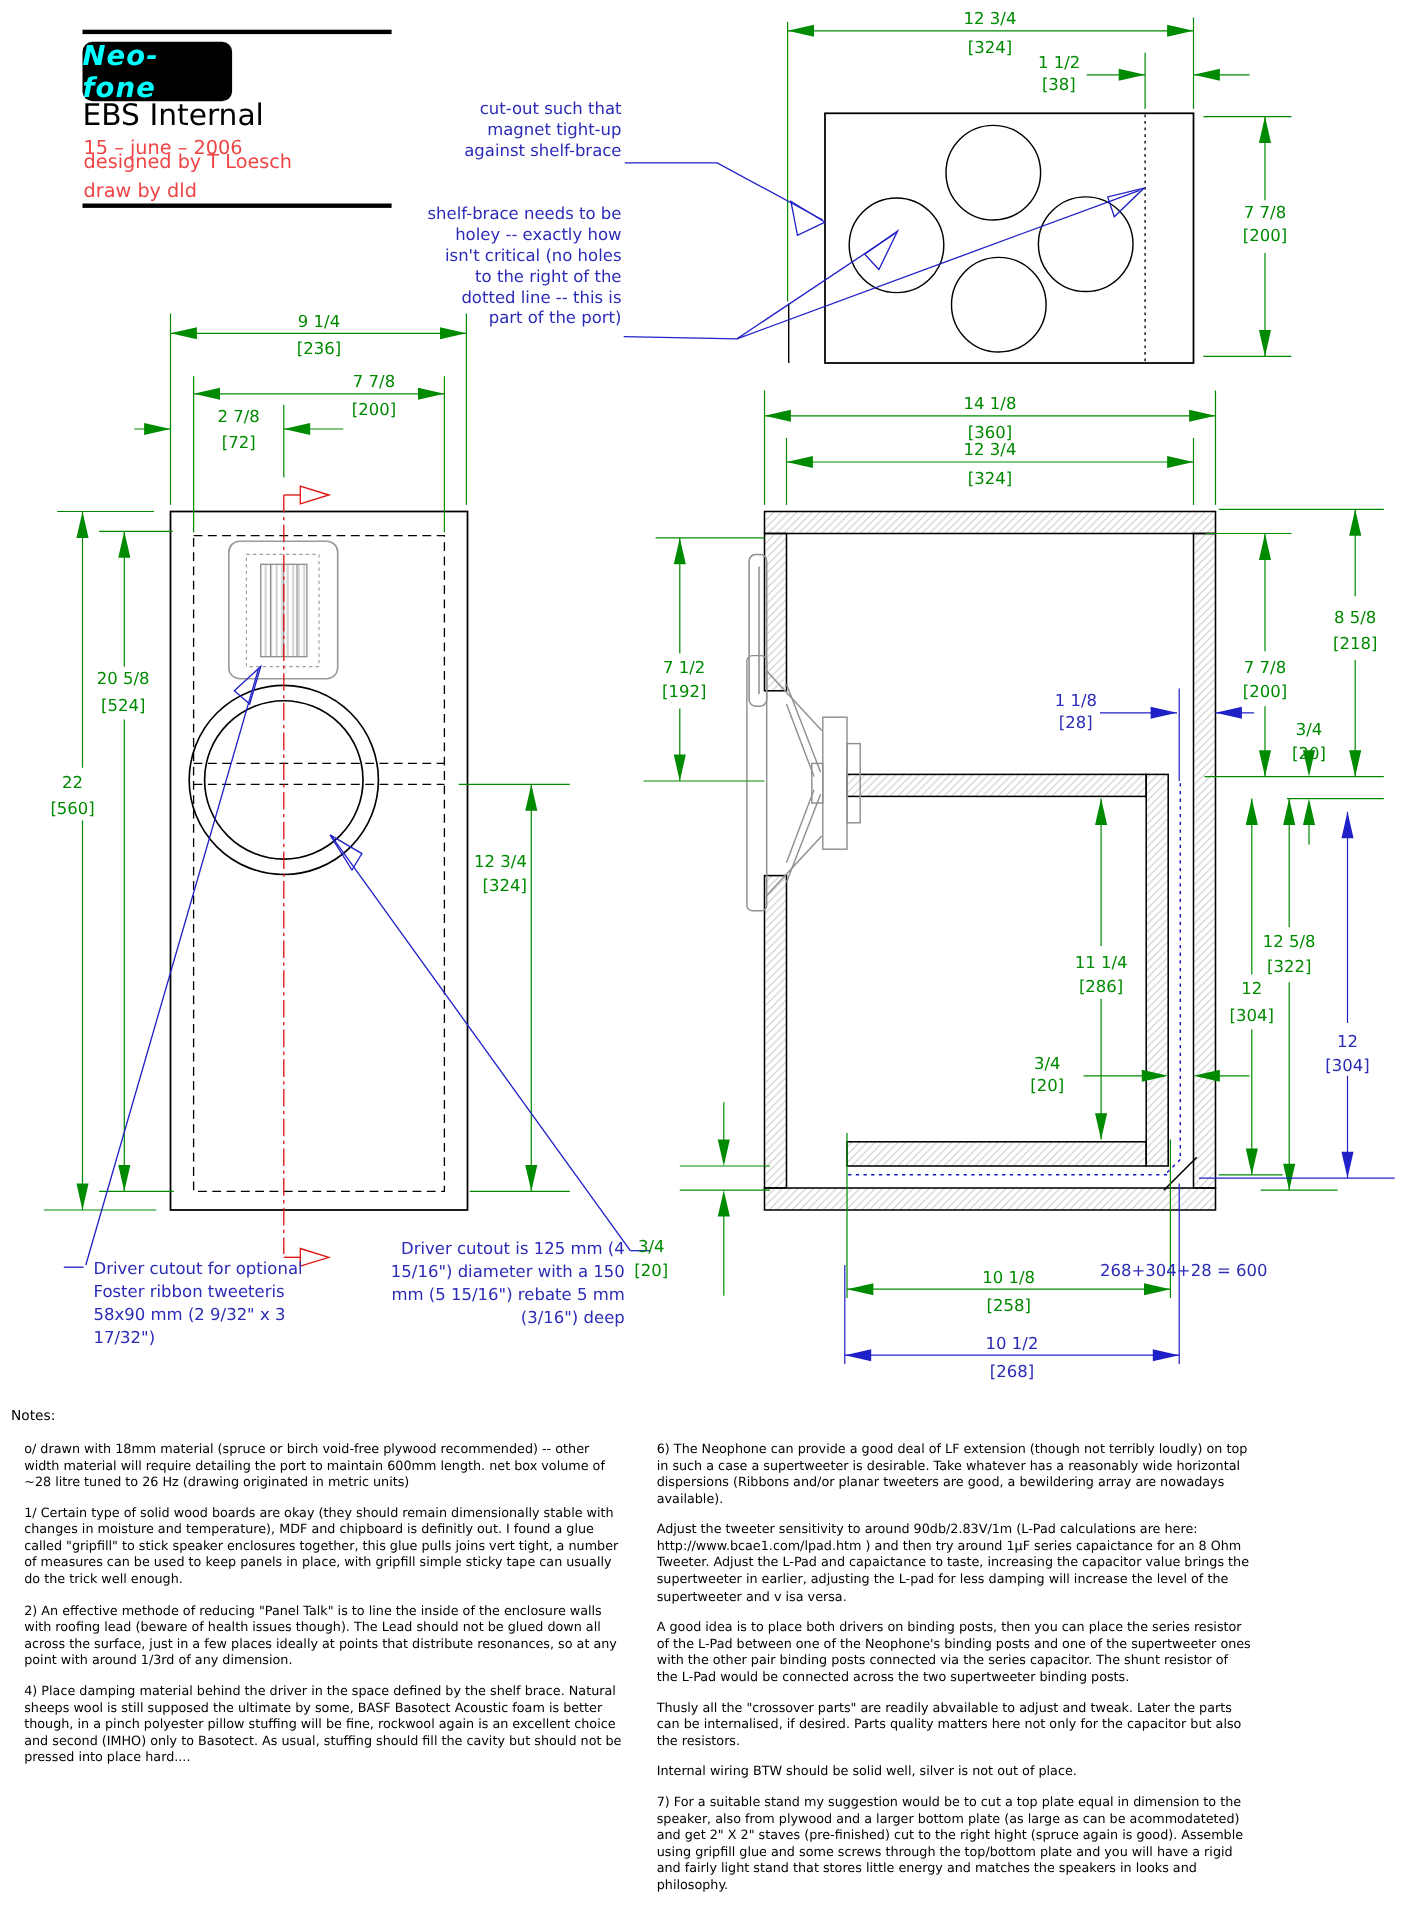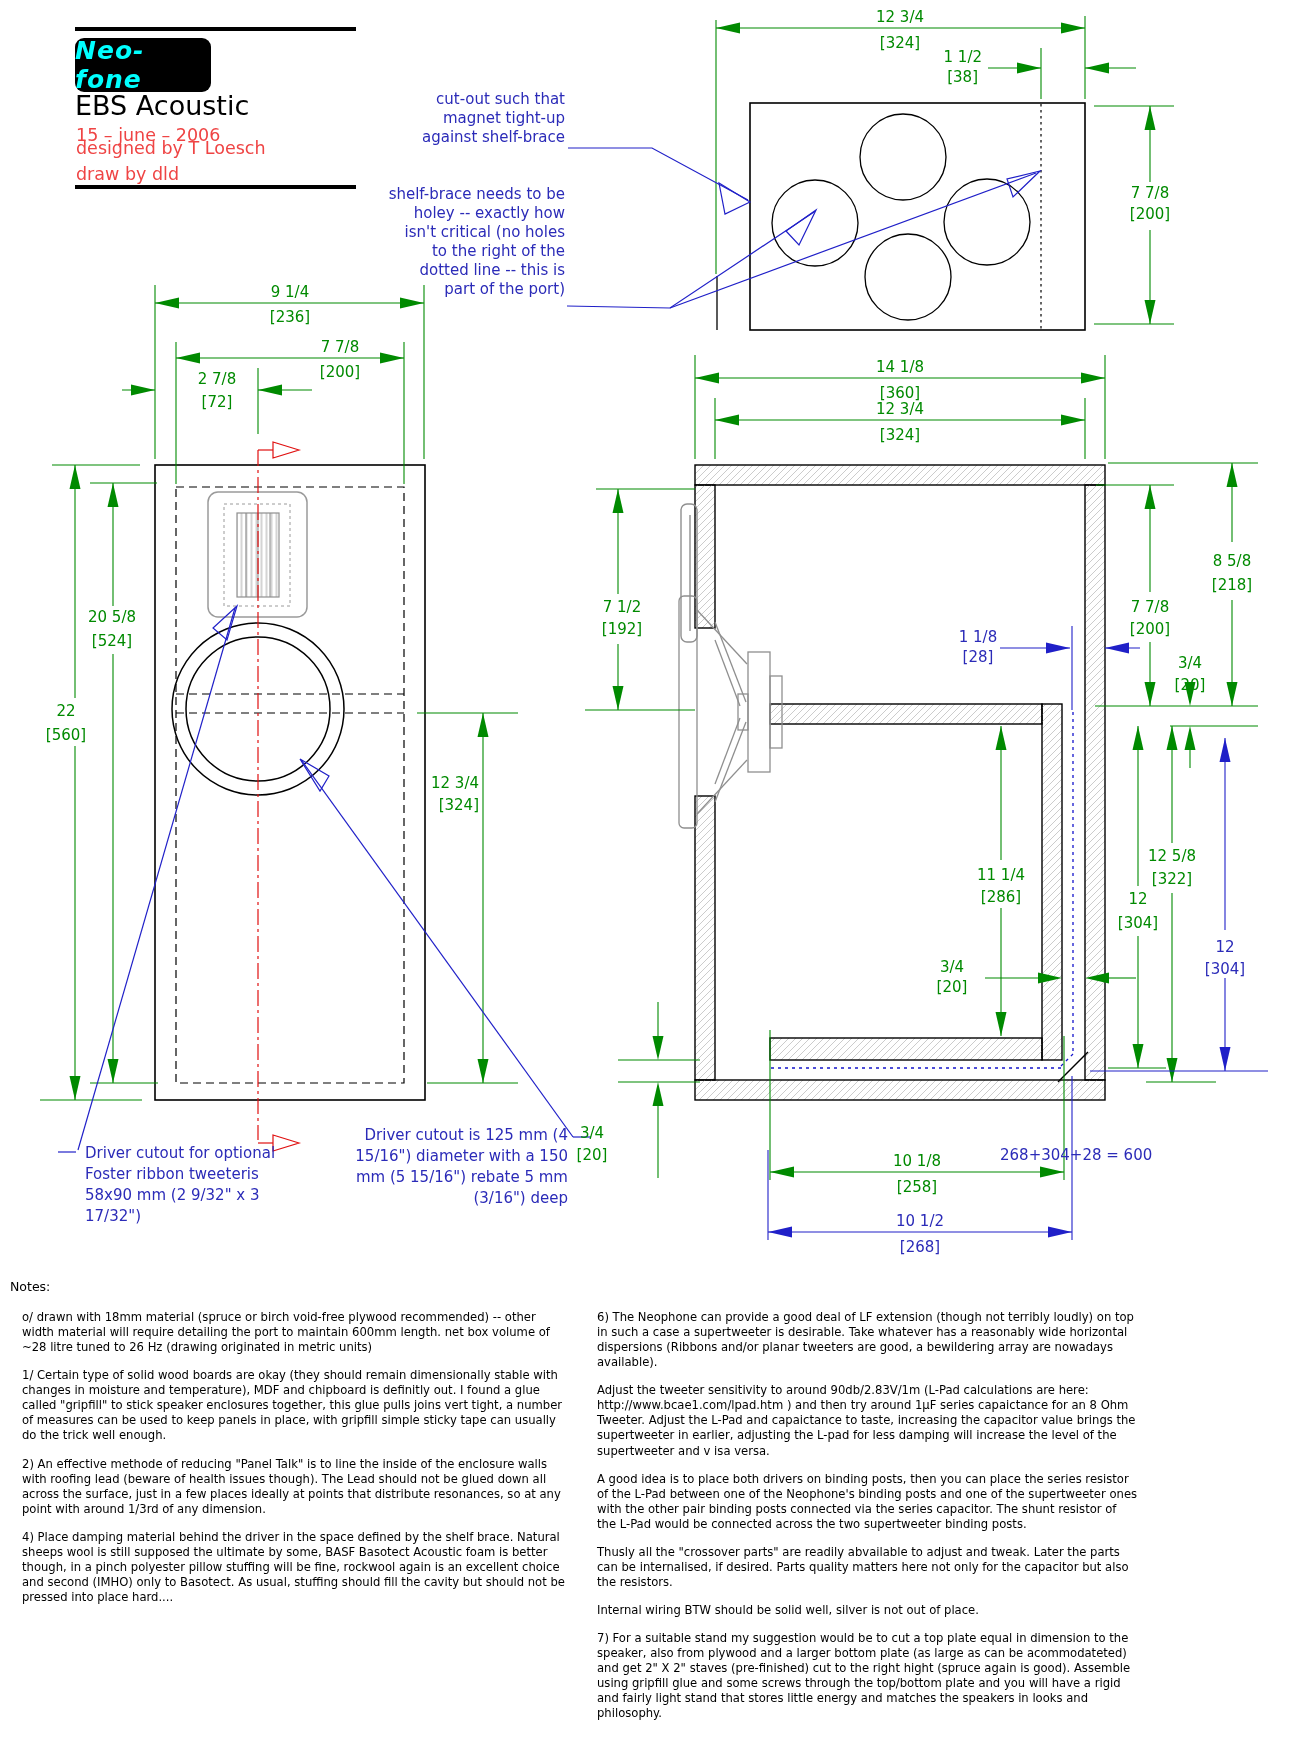--- a/index.html
+++ b/index.html
@@ -20,21 +20,21 @@
   .gtx{fill:#008a00;}
   .btx{fill:#2b2bb8;}
 </style>
 </head>
 <body>
 
 <div class="rule" style="top:27px"></div>
 <div id="logo">
   <span>Neo-fone</span>
 </div>
-<div id="doc-title">EBS Acoustic</div>
+<div id="doc-title">EBS Internal</div>
 <div class="tline" style="top:125px">15 – june – 2006</div>
 <div class="tline" style="top:138px">designed by T Loesch</div>
 <div class="tline" style="top:164px">draw by dld</div>
 <div class="rule" style="top:185px"></div>
 
 <svg width="1293" height="1744" viewBox="0 0 1293 1744">
   <defs>
     <pattern id="hatch" patternUnits="userSpaceOnUse" width="7" height="7">
       <path d="M-1,1 L1,-1 M0,7 L7,0 M6,8 L8,6" stroke="#c6c6c6" stroke-width="0.9" fill="none"></path>
     </pattern>

